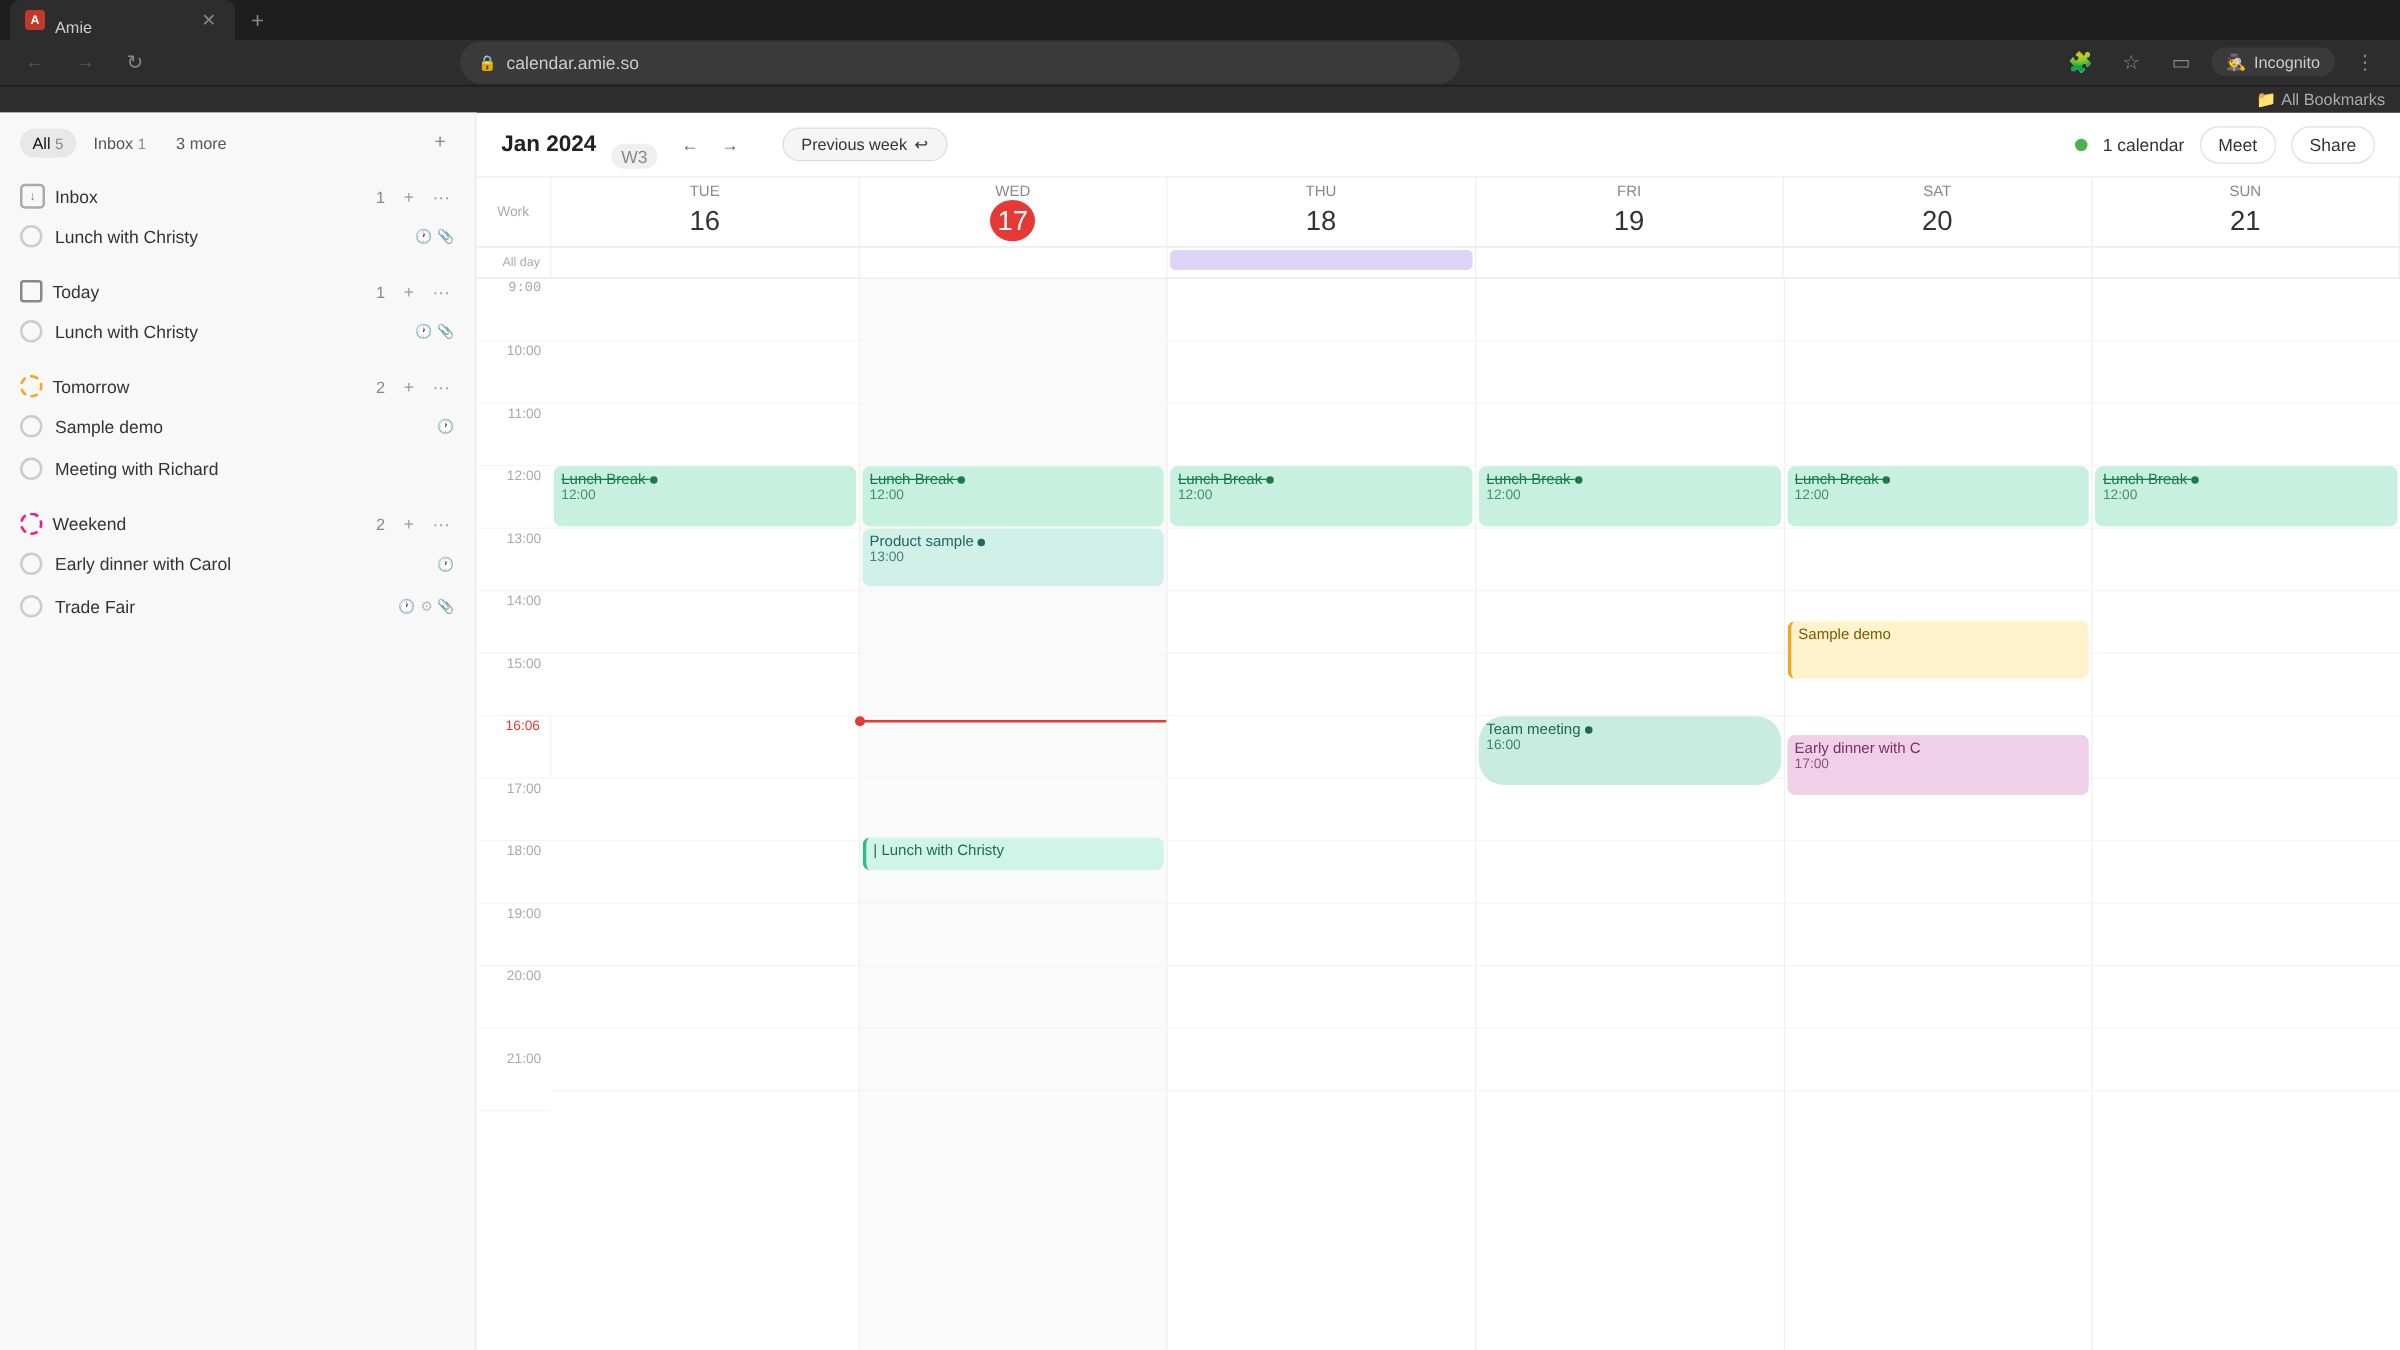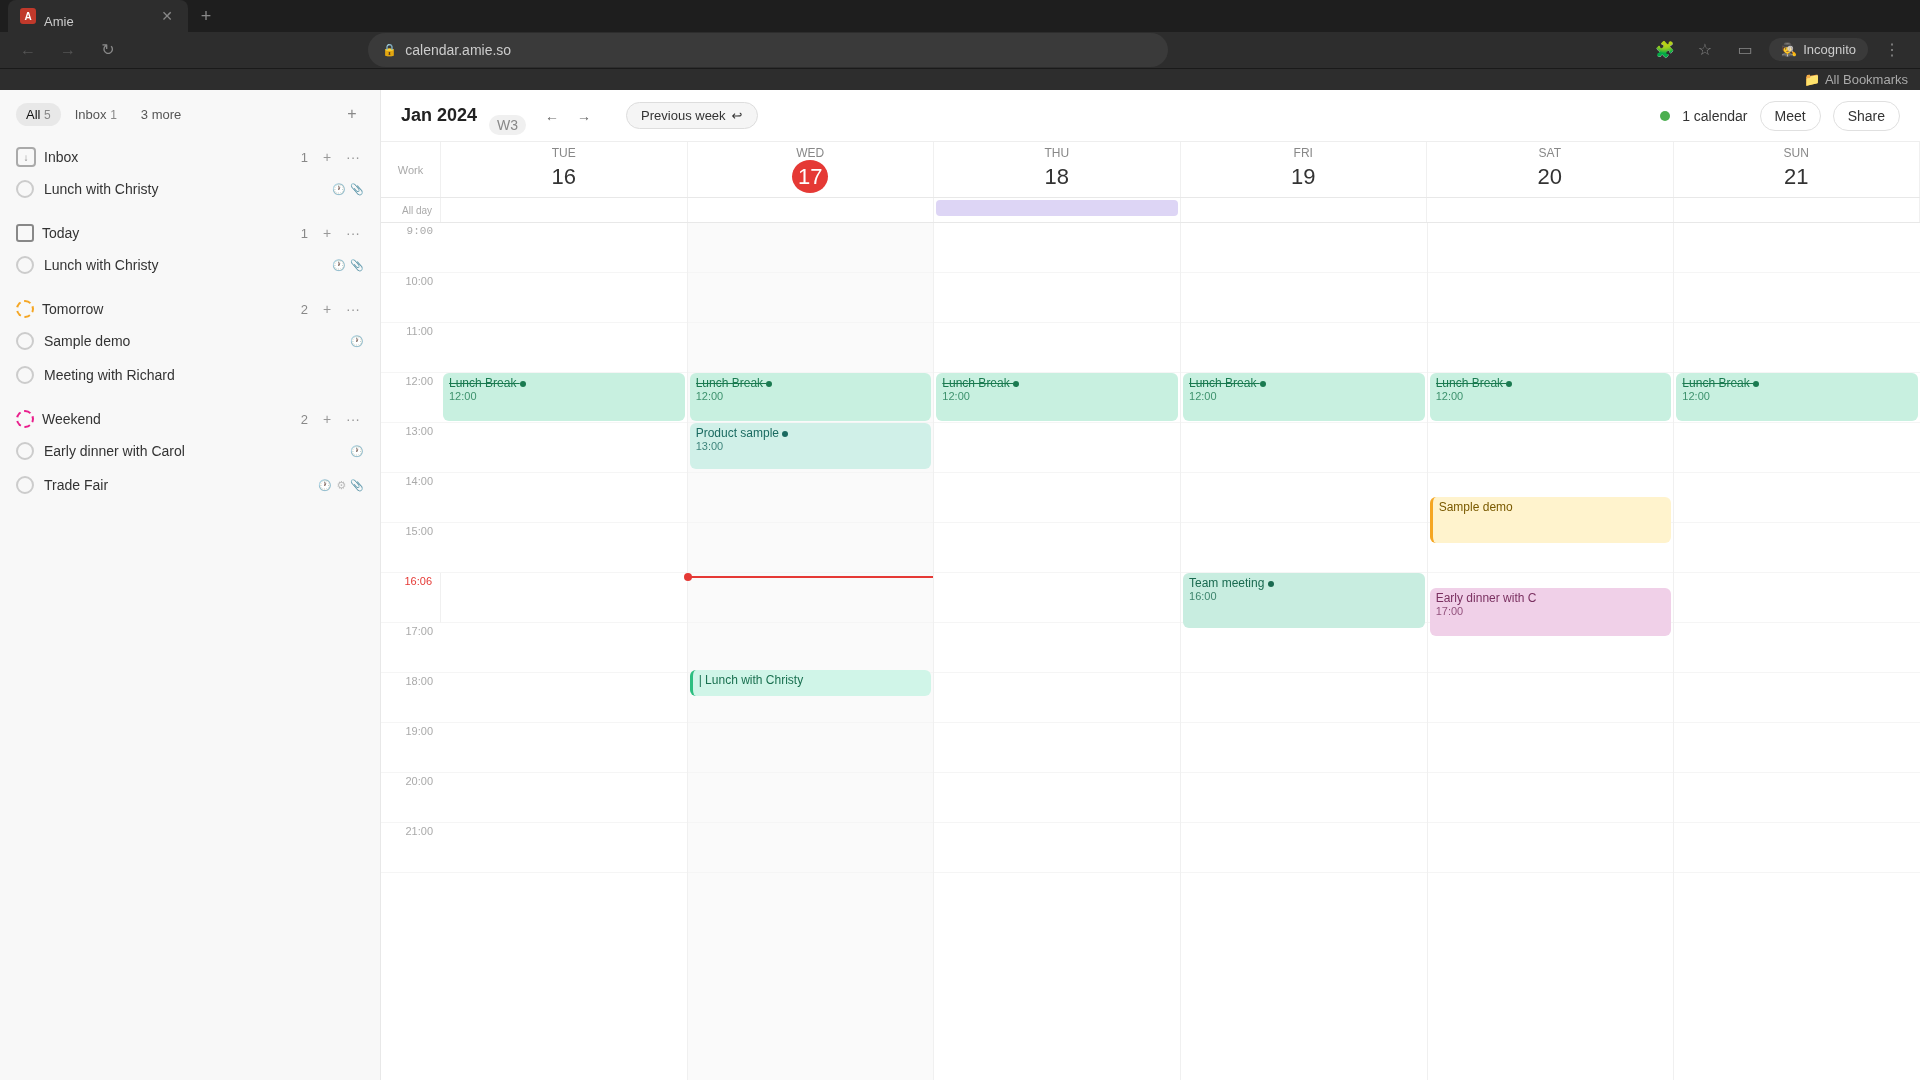--- a/index.html
+++ b/index.html
@@ -85,21 +85,21 @@
     .allday-row { display: flex; border-bottom: 1px solid #e8e8e8; }
     .allday-time { width: 60px; flex-shrink: 0; border-right: 1px solid #f0f0f0; display: flex; align-items: center; justify-content: flex-end; padding: 4px 8px 4px 4px; }
     .allday-cell { flex: 1; border-right: 1px solid #f0f0f0; min-height: 24px; padding: 2px; }
     .allday-event { background: #e8d5f0; border-radius: 4px; padding: 2px 6px; font-size: 11px; color: #7b3fa0; }
 
     
     .event-green { background: #c8f0e0; color: #1a7a50; }
     
     .event-teal { background: #d0f0e8; color: #1a6a60; }
     
-    .event-mint { background: #c8ede0; color: #1a6a50; }
+    .event-mint { background: #c8ede0; color: #1a6a50; border-radius: 20px; }
     
     .event-pink { background: #f0d0e8; color: #7a3060; }
     
     .event-yellow { background: #fff3cd; color: #7a5a00; border-left: 3px solid #f5a623; }
 
     .strikethrough-event .event-title { text-decoration: line-through; }
   </style>
 </head>
 <body>
 
@@ -342,21 +342,21 @@
           </div>
         <div class="time-slot" style="height:50px;">
             <span class="time-label">18:00</span>
           </div>
         <div class="time-slot" style="height:50px;">
             <span class="time-label">19:00</span>
           </div>
         <div class="time-slot" style="height:50px;">
             <span class="time-label">20:00</span>
           </div>
-        <div class="time-slot" style="height:50px;">
+        <div class="time-slot" style="height:50px;margin-top:16px;">
             <span class="time-label">21:00</span>
           </div>
       </div>
 
       <div class="days-grid">
 
         <div class="day-column" style="position:relative;">
           <div class="hour-line"></div>
             <div class="hour-line"></div>
             <div class="hour-line"></div>

